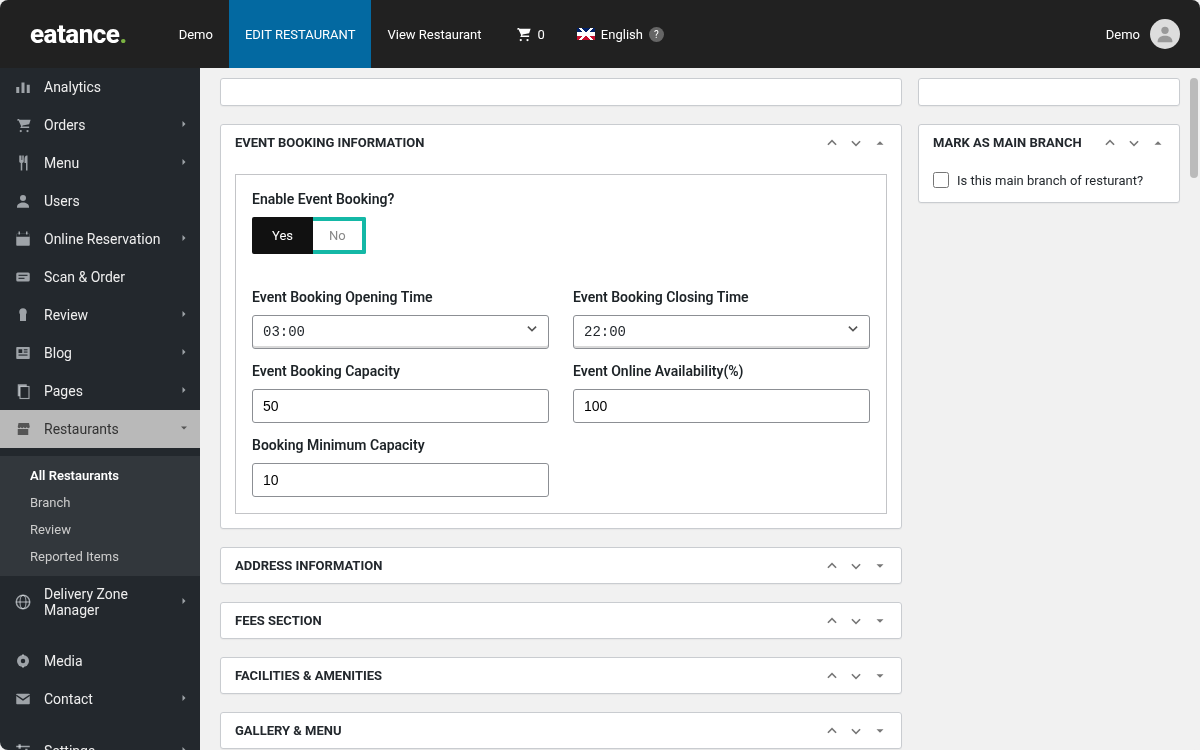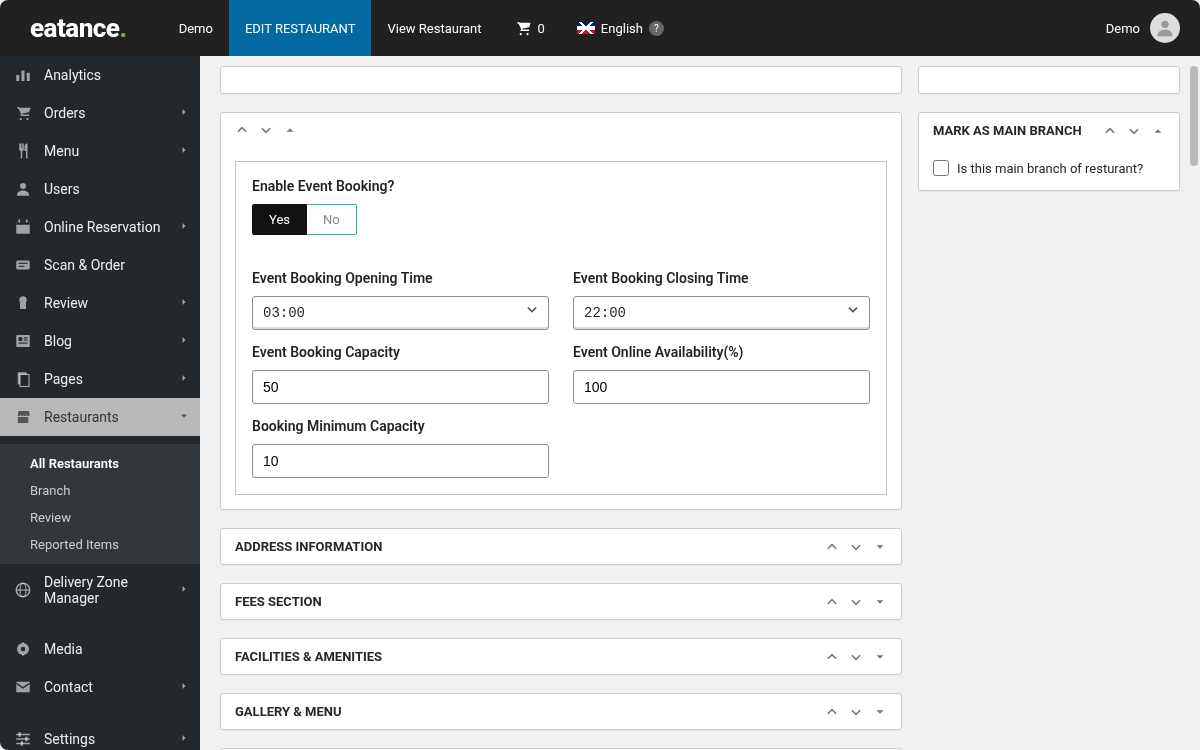--- a/index.html
+++ b/index.html
@@ -1,18 +1,18 @@
 <!DOCTYPE html>
 <html><head>
 <meta charset="utf-8">
 <style>
 * { box-sizing: border-box; margin: 0; padding: 0; }
 body { font-family: -apple-system, BlinkMacSystemFont, "Segoe UI", Roboto, Arial, sans-serif; background: #f1f1f1; color: #23282d; overflow: hidden; }
 .app { width: 1200px; height: 750px; background: #f1f1f1; position: relative; border-radius: 8px; overflow: hidden; }
-.topbar { height: 56px; background: #212121; display: flex; align-items: center; padding: 0 20px 0 30px; }
+.topbar { height: 68px; background: #212121; display: flex; align-items: center; padding: 0 20px 0 30px; }
 .logo { font-size: 26px; font-weight: 800; color: #fff; letter-spacing: -0.5px; }
 .logo .dot { color: #7bb342; }
 .topnav { display: flex; margin-left: 36px; height: 100%; }
 .topitem { padding: 0 16px; display: flex; align-items: center; color: #fff; font-size: 13px; cursor: pointer; }
 .topitem.active { background: #0369a1; font-weight: 400; }
 .topitem.cart svg { width: 18px; height: 18px; fill: #fff; }
 .topitem .count { margin-left: 6px; }
 .topitem .flag { width: 18px; height: 12px; display: inline-block; background: linear-gradient(to bottom, #012169 33%, #fff 33%, #fff 66%, #c8102e 66%); margin-right: 6px; position: relative; }
 .topitem .flag::before { content: ""; position: absolute; inset: 0; background: linear-gradient(45deg, transparent 45%, #fff 45%, #fff 55%, transparent 55%), linear-gradient(-45deg, transparent 45%, #fff 45%, #fff 55%, transparent 55%), linear-gradient(45deg, transparent 47%, #c8102e 47%, #c8102e 53%, transparent 53%), linear-gradient(-45deg, transparent 47%, #c8102e 47%, #c8102e 53%, transparent 53%); }
 .topitem .qmark { width: 15px; height: 15px; border-radius: 50%; background: #666; display: inline-flex; align-items: center; justify-content: center; font-size: 10px; margin-left: 6px; }
@@ -46,21 +46,21 @@
 .panel-title { font-size: 13px; font-weight: 700; text-transform: uppercase; flex: 1; }
 .panel-ctrls { display: flex; gap: 10px; }
 .panel-ctrls svg { width: 14px; height: 14px; fill: #777; cursor: pointer; }
 .panel-body { padding: 14px; }
 .inner-box { border: 1px solid #c3c4c7; padding: 16px; }
 
 .field-row { display: flex; gap: 24px; margin-top: 14px; }
 .field { flex: 1; min-width: 0; }
 .label { font-size: 14px; color: #1d2327; font-weight: 600; margin-bottom: 10px; display: block; }
 .toggle { display: flex; }
-.toggle div { border: 1px solid #14b8a6; padding: 7px 16px; font-size: 13px; cursor: pointer; }
+.toggle div { border: 4px solid #14b8a6; padding: 7px 16px; font-size: 13px; cursor: pointer; }
 .toggle div:first-child { border-radius: 2px 0 0 2px; }
 .toggle div:last-child { border-radius: 0 2px 2px 0; border-left: none; }
 .toggle .on { background: #111; color: #fff; border-color: #111; }
 .toggle .off { color: #888; }
 .select-wrap { position: relative; font-family: Liberation Mono, monospace; }
 .select-wrap select, .select-wrap .fake { width: 100%; border: 1px solid #8c8f94; border-radius: 3px; background: #fff; padding: 8px 30px 8px 10px; font-size: 14px; appearance: none; box-shadow: inset 0 -2px 0 rgba(0,0,0,0.15); }
 .select-wrap .caret { position: absolute; right: 10px; top: 50%; transform: translateY(-50%); pointer-events: none; }
 .select-wrap .caret svg { width: 14px; height: 14px; fill: #555; }
 input[type=text] { width: 100%; border: 1px solid #8c8f94; border-radius: 3px; padding: 8px 10px; font-size: 14px; background: #fff; }
 
@@ -256,20 +256,21 @@
     </div>
 
   </div>
 
   <div class="main">
     <div class="col-left">
       <div class="stubpanel"></div>
 
       <div class="panel">
         <div class="panel-head">
+          <span class="panel-title">EVENT BOOKING INFORMATION</span>
           <span class="panel-ctrls">
             <svg viewBox="0 0 24 24">
                   <path d="M4 14l8-8 8 8-2 2-6-6-6 6z"></path>
                 </svg>
             <svg viewBox="0 0 24 24">
                   <path d="M4 10l8 8 8-8-2-2-6 6-6-6z"></path>
                 </svg>
             <svg viewBox="0 0 24 24">
                   <path d="M6 15l6-6 6 6z"></path>
                 </svg>

